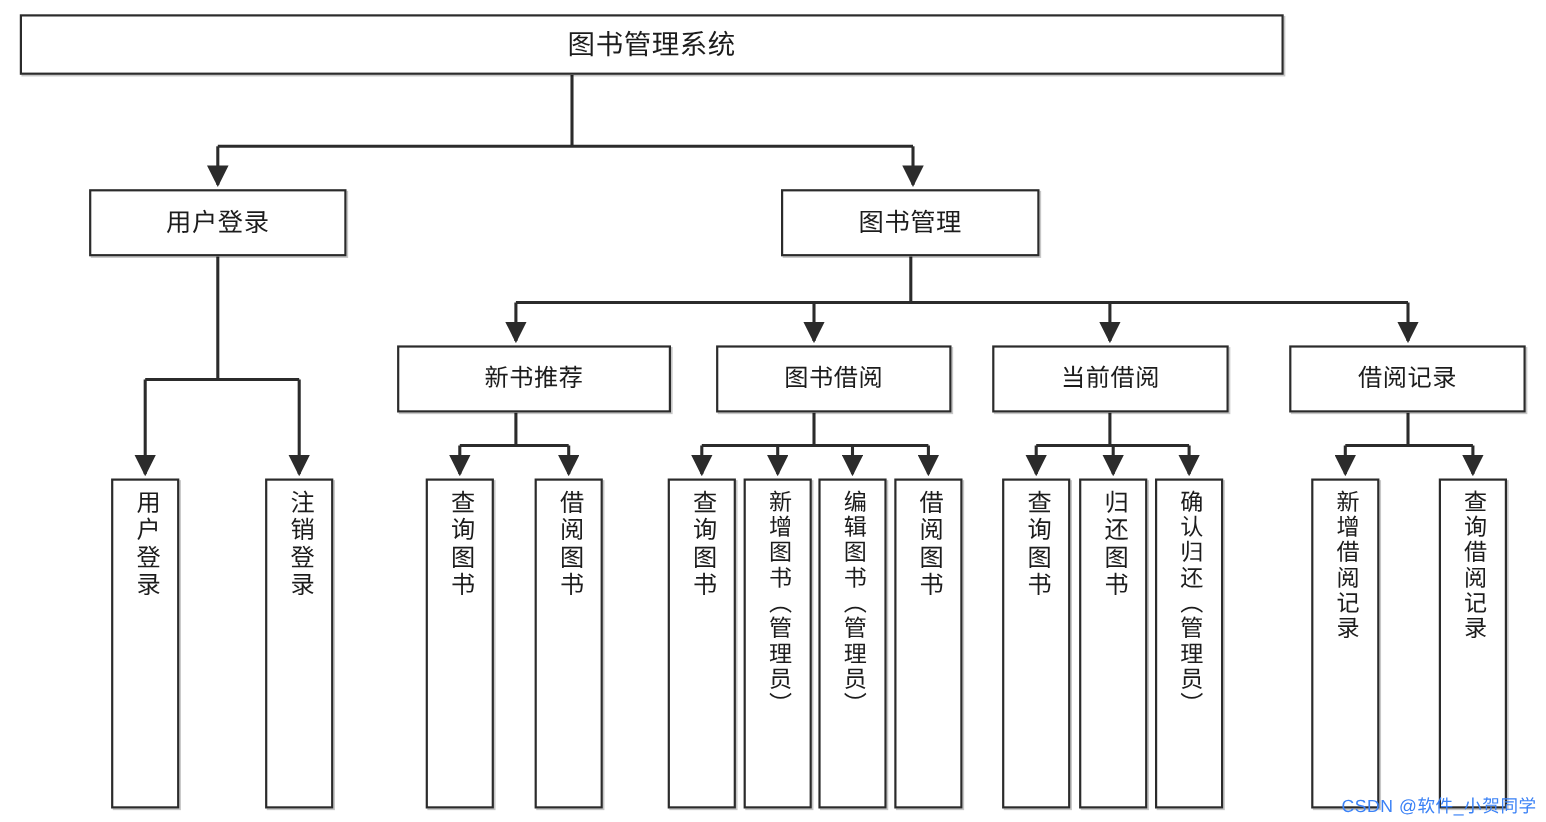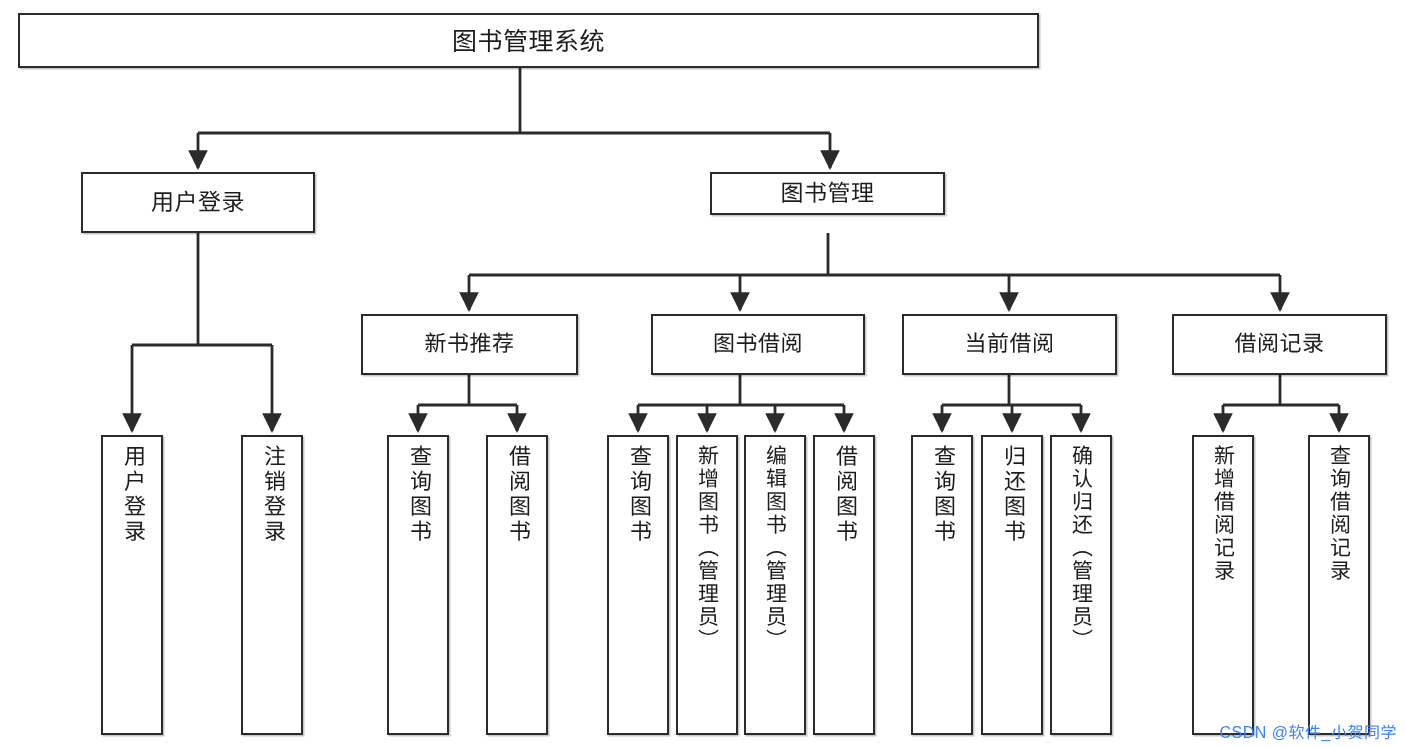--- a/index.html
+++ b/index.html
@@ -120,32 +120,32 @@
       <path d="M 1012 405 L 1012 431" marker-end="url(#arrow)"></path>
       <path d="M 1081 405 L 1081 431" marker-end="url(#arrow)"></path>
 
       <path d="M 1280 375 L 1280 405"></path>
       <path d="M 1223 405 L 1339 405"></path>
       <path d="M 1223 405 L 1223 431" marker-end="url(#arrow)"></path>
       <path d="M 1339 405 L 1339 431" marker-end="url(#arrow)"></path>
     </g>
   </svg>
 
-  <div class="node root" id="node-root" style="left: 18px; top: 13px; width: 1021px; height: 55px;">
+  <div class="node root" id="node-root" style="left: 18px; top: 13px; width: 1149px; height: 55px;">
     <span class="label">图书管理系统</span>
   </div>
 
   <div class="node lvl2" id="node-l2-0" style="left: 81px; top: 172px; width: 234px; height: 61px;">
     <span class="label">用户登录</span>
   </div>
-  <div class="node lvl2" id="node-l2-1" style="left: 710px; top: 172px; width: 235px; height: 43px;">
+  <div class="node lvl2" id="node-l2-1" style="left: 710px; top: 172px; width: 235px; height: 61px;">
     <span class="label">图书管理</span>
   </div>
 
-  <div class="node lvl3" id="node-l3-0" style="left: 361px; top: 314px; width: 217px; height: 61px;">
+  <div class="node lvl3" id="node-l3-0" style="left: 361px; top: 314px; width: 249px; height: 61px;">
     <span class="label">新书推荐</span>
   </div>
   <div class="node lvl3" id="node-l3-1" style="left: 633px; top: 314px; width: 214px; height: 61px; margin-left: 18px;">
     <span class="label">图书借阅</span>
   </div>
   <div class="node lvl3" id="node-l3-2" style="left: 902px; top: 314px; width: 215px; height: 61px;">
     <span class="label">当前借阅</span>
   </div>
   <div class="node lvl3" id="node-l3-3" style="left: 1172px; top: 314px; width: 215px; height: 61px;">
     <span class="label">借阅记录</span>

